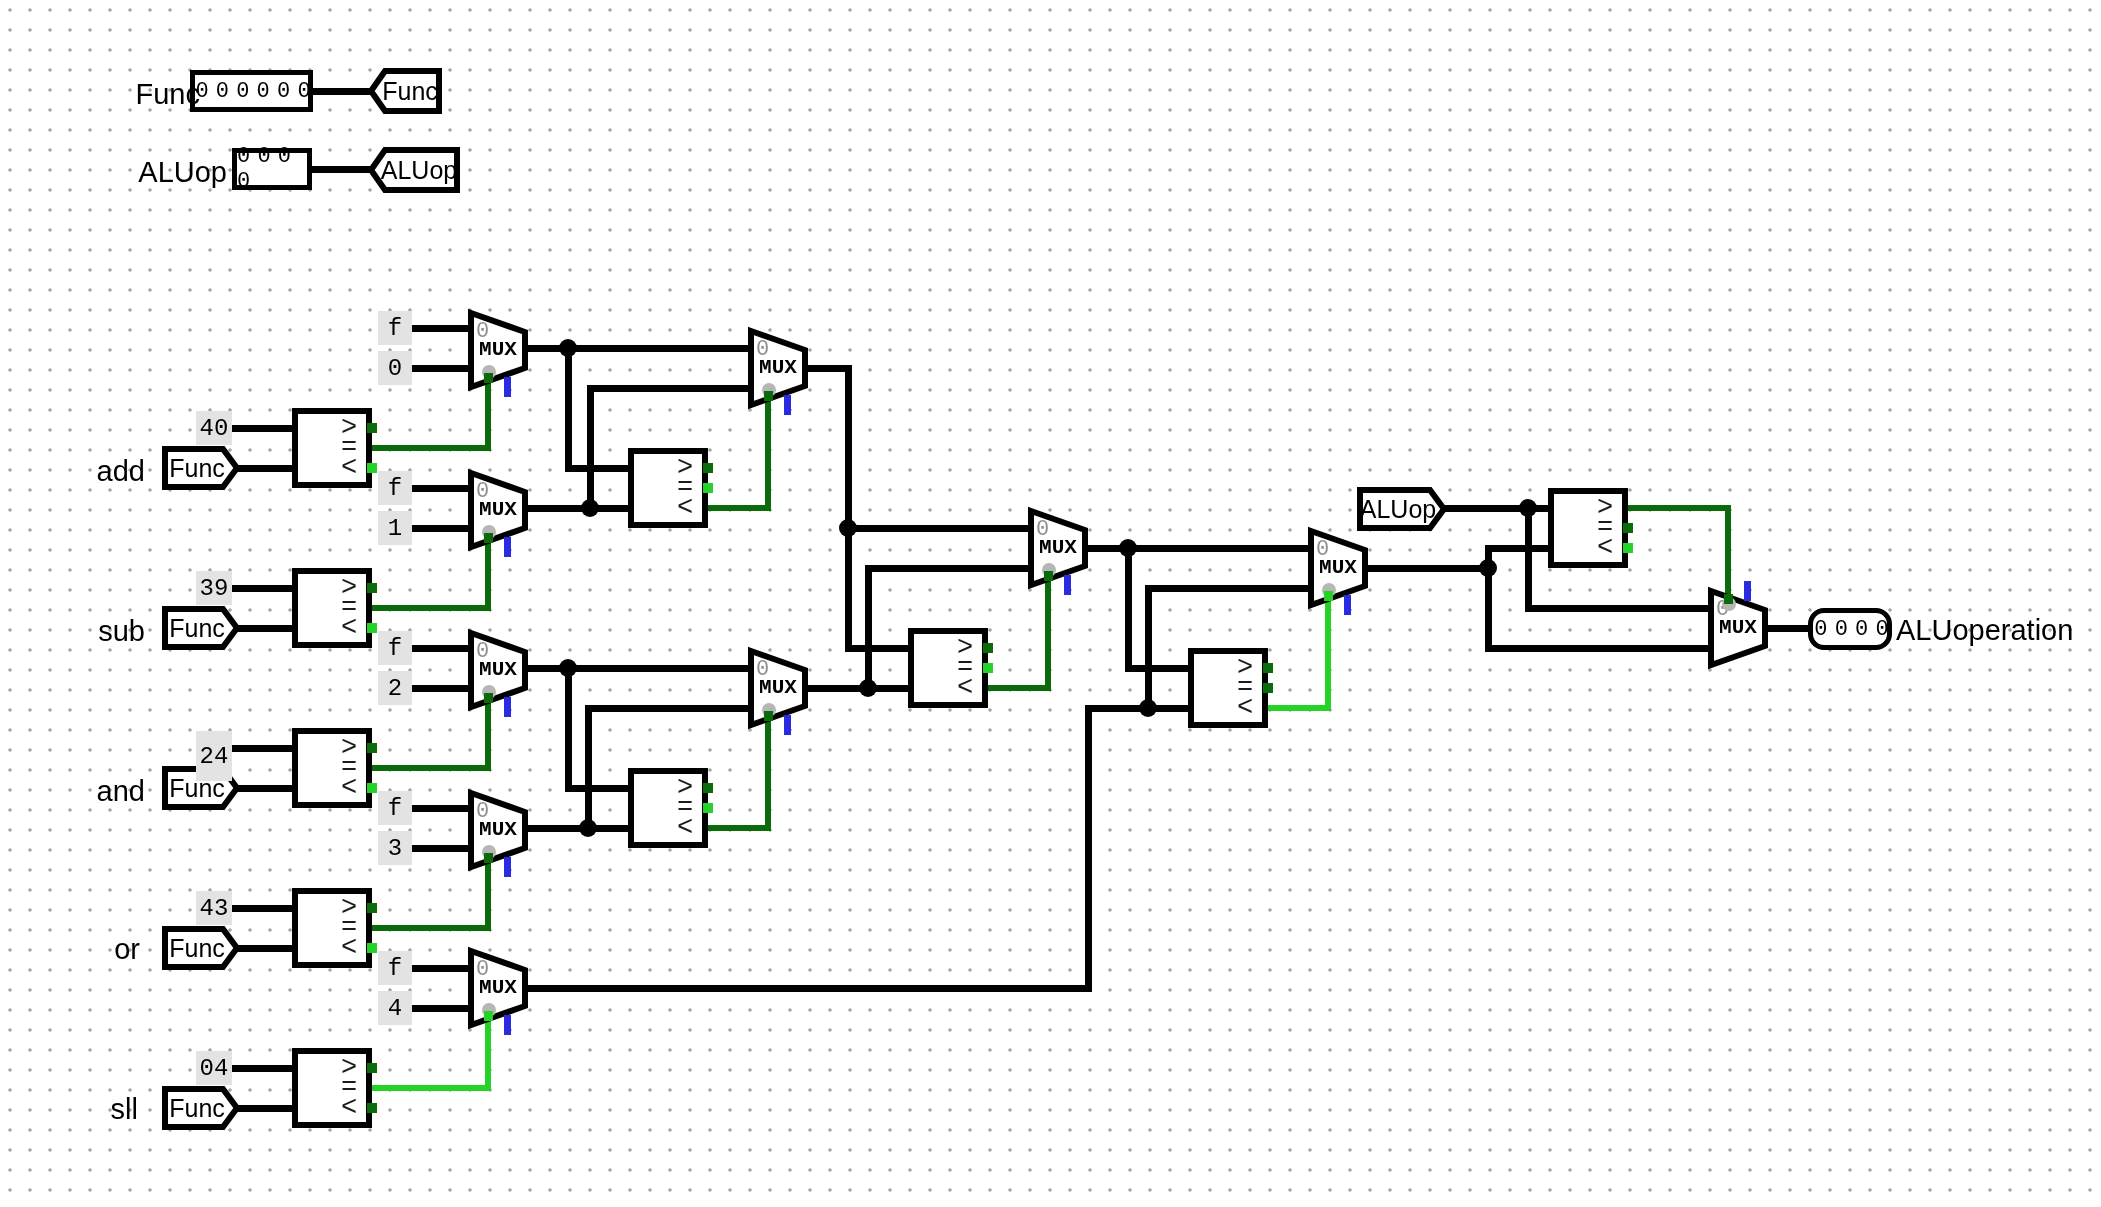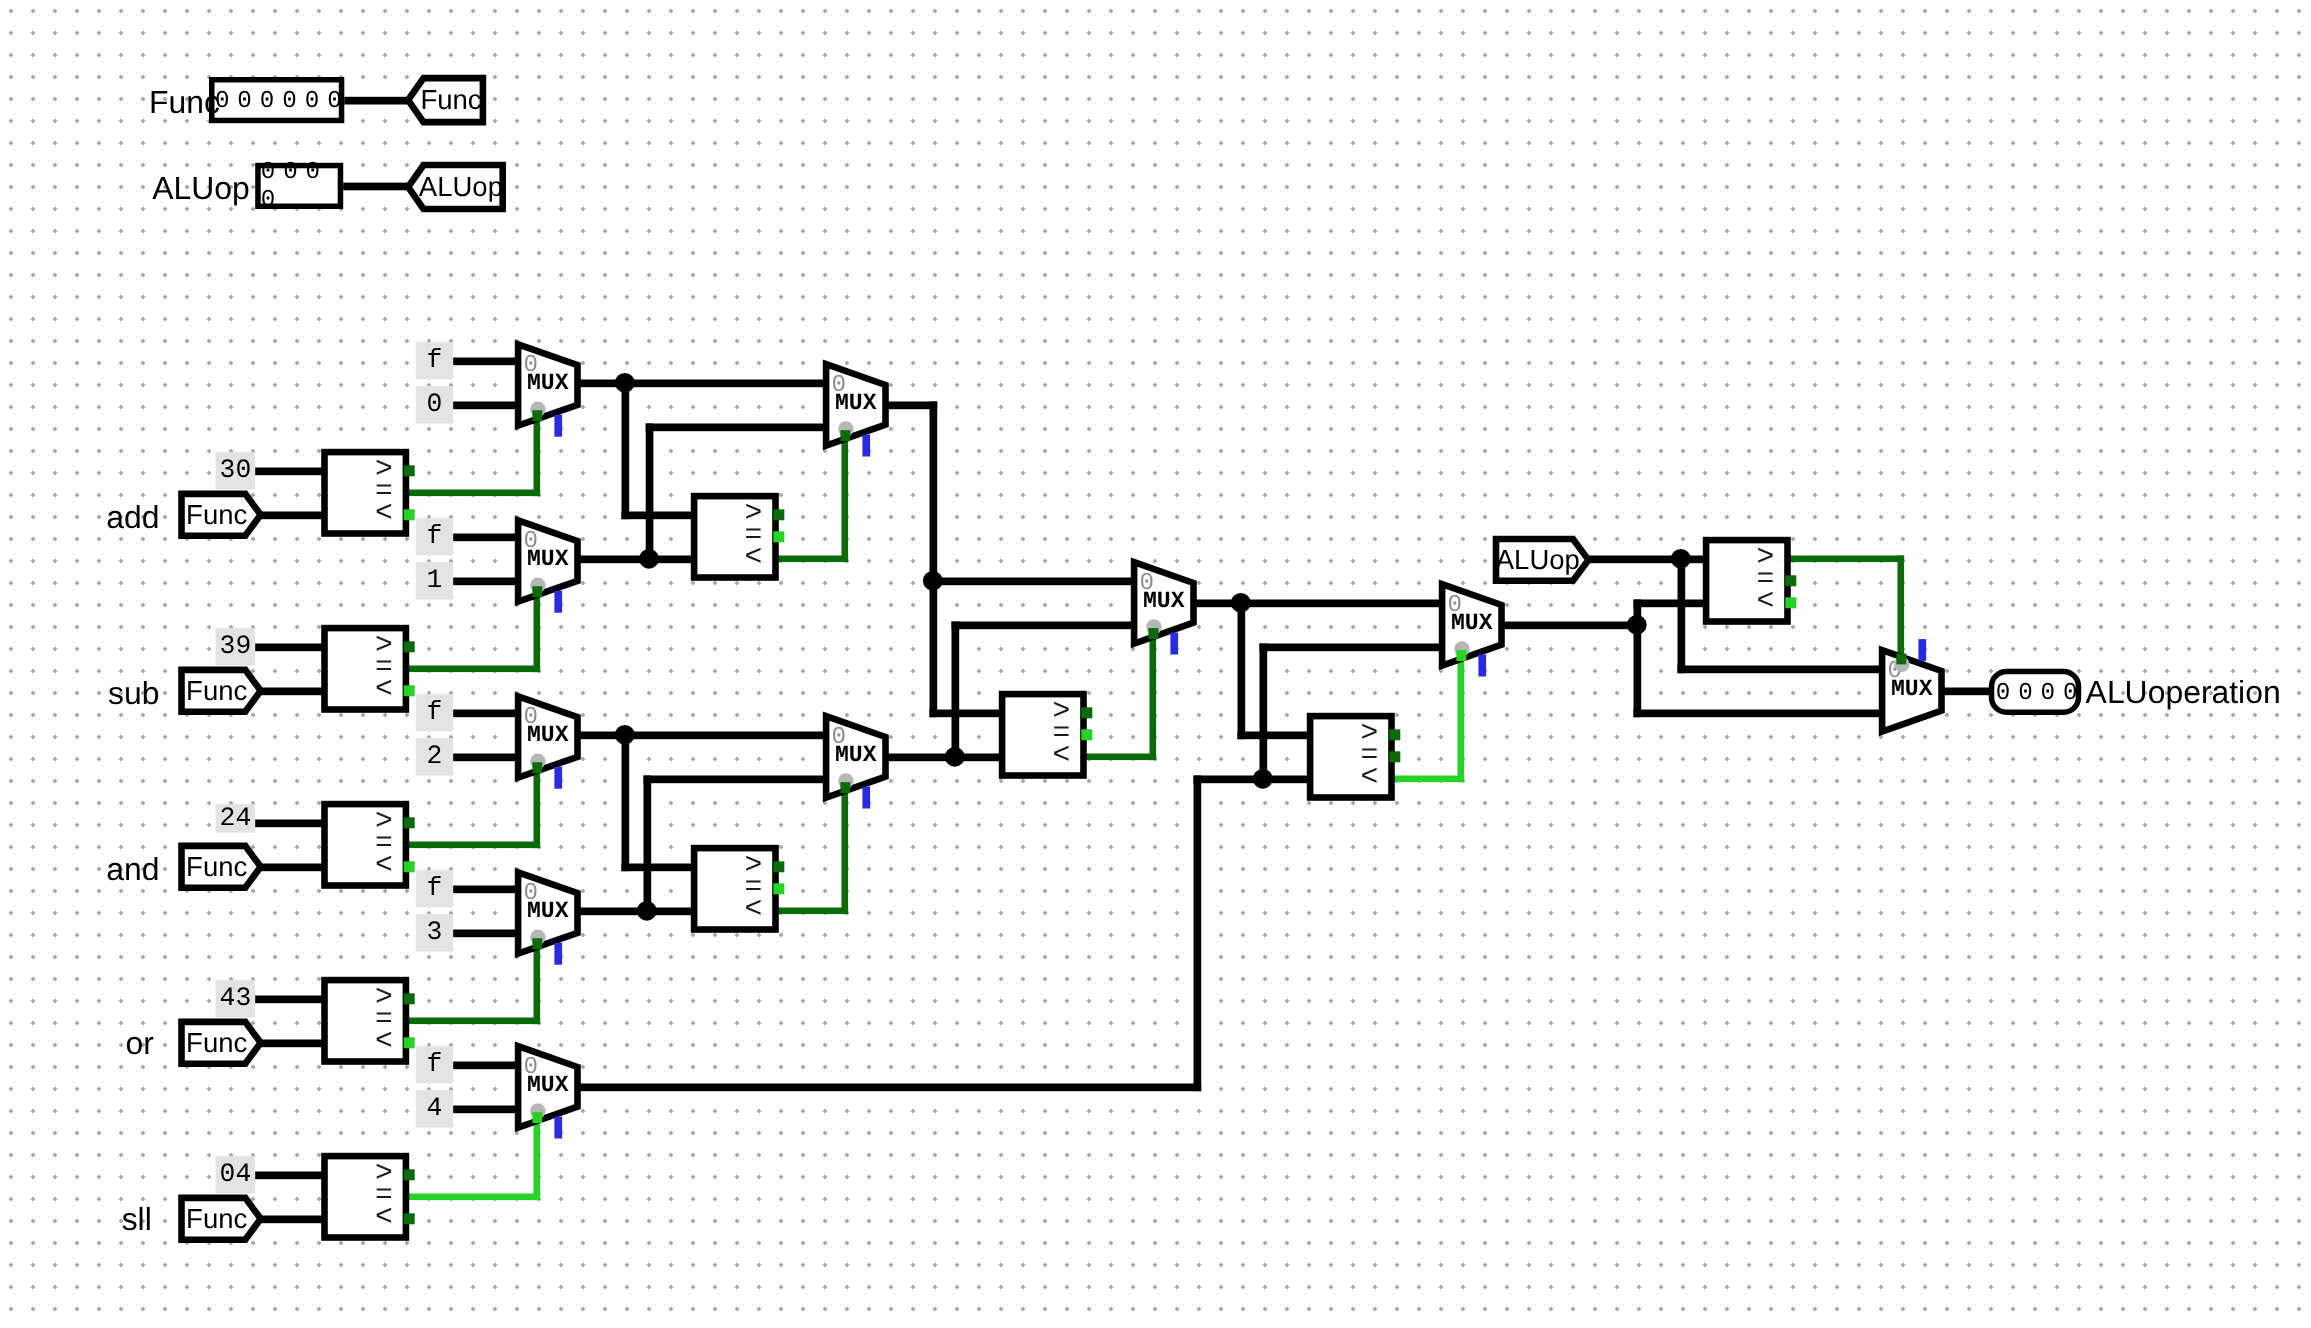--- a/index.html
+++ b/index.html
@@ -368,23 +368,23 @@
     </div>
     <div class="tunnel-wrap" style="left: 1357px; top: 487px; width: 90px; height: 44px;">
       <svg width="90" height="44">
         <polygon points="3,3 73,3 87,22 73,41 3,41" fill="#ffffff" stroke="#000" stroke-width="6" stroke-linejoin="miter"></polygon>
       </svg>
       <div class="tunnel-text" style="left: 8px; right: 16px;">ALUop</div>
     </div>
     <div class="pin" style="left: 190px; top: 70px; width: 123px; height: 42px;">0 0 0 0 0 0</div>
     <div class="pin" style="left: 232px; top: 148px; width: 80px; height: 42px;">0 0 0 0</div>
     <div class="pin out" style="left: 1808px; top: 608px; width: 84px; height: 42px;">0 0 0 0</div>
-    <div class="const" style="left: 196px; top: 411px; width: 36px; height: 34px;">30</div>
+    <div class="const" style="left: 196px; top: 411px; width: 36px; height: 34px;">40</div>
     <div class="const" style="left: 196px; top: 571px; width: 36px; height: 34px;">39</div>
-    <div class="const" style="left: 196px; top: 731px; width: 36px; height: 26px;">24</div>
+    <div class="const" style="left: 196px; top: 731px; width: 36px; height: 50px;">24</div>
     <div class="const" style="left: 196px; top: 891px; width: 36px; height: 34px;">43</div>
     <div class="const" style="left: 196px; top: 1051px; width: 36px; height: 34px;">04</div>
     <div class="const" style="left: 378px; top: 311px; width: 34px; height: 34px;">f</div>
     <div class="const" style="left: 378px; top: 351px; width: 34px; height: 34px;">0</div>
     <div class="const" style="left: 378px; top: 471px; width: 34px; height: 34px;">f</div>
     <div class="const" style="left: 378px; top: 511px; width: 34px; height: 34px;">1</div>
     <div class="const" style="left: 378px; top: 631px; width: 34px; height: 34px;">f</div>
     <div class="const" style="left: 378px; top: 671px; width: 34px; height: 34px;">2</div>
     <div class="const" style="left: 378px; top: 791px; width: 34px; height: 34px;">f</div>
     <div class="const" style="left: 378px; top: 831px; width: 34px; height: 34px;">3</div>

